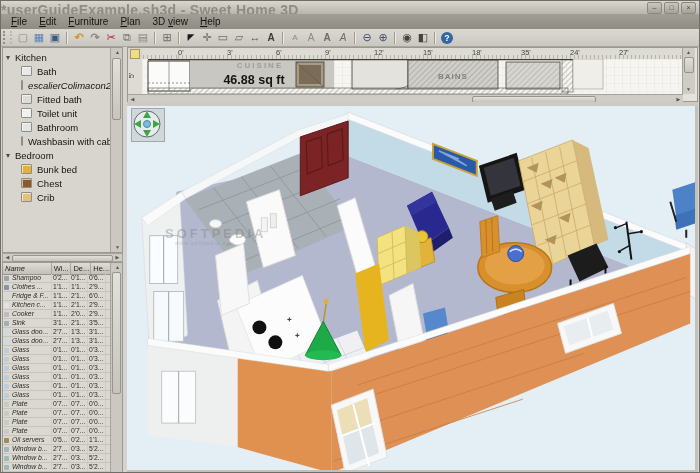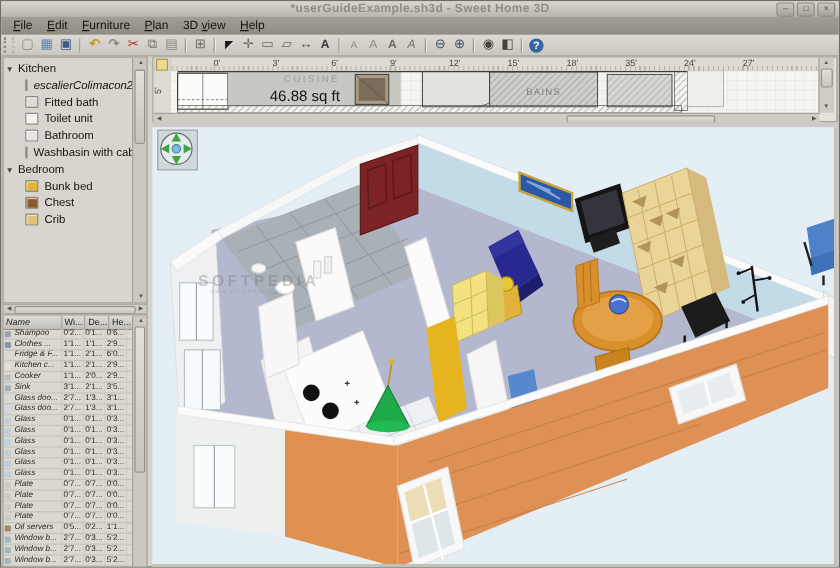--- a/index.html
+++ b/index.html
@@ -1,19 +1,19 @@
 <!DOCTYPE html>
 <html><head>
 <meta charset="utf-8">
 <style>
   html,body{margin:0;padding:0;background:#888;font-family:"Liberation Sans",sans-serif;}
   #window{position:relative;width:700px;height:473px;background:#d6d3cc;border:1px solid #6f6d68;box-sizing:border-box;overflow:hidden;}
   
   #titlebar{position:absolute;left:0;top:0;right:0;height:13px;background:linear-gradient(#d9d6cf,#b9b6ae);border-bottom:1px solid #a09d95;}
-  #title{position:absolute;left:0;right:0;top:1px;text-align:center;font-size:10px;font-weight:bold;color:#8f8c84;letter-spacing:.3px;}
+  #title{position:absolute;left:0;right:0;top:1px;text-align:left;font-size:14px;font-weight:bold;color:#8f8c84;letter-spacing:.3px;}
   #winbtns{position:absolute;right:3px;top:1px;display:flex;gap:2px;}
   .winbtn{width:13px;height:10px;background:linear-gradient(#cac7bf,#a5a29a);border:1px solid #8b897f;border-radius:2px;font-size:7px;line-height:9px;text-align:center;color:#4a4842;}
   
   #menubar{position:absolute;left:0;top:13px;right:0;height:15px;background:linear-gradient(#a19e96,#8f8c84);display:flex;align-items:center;padding-left:4px;}
   .menu-item{font-size:10px;color:#15140f;padding:1px 6px;}
   .menu-item u{text-decoration:underline;}
   
   #toolbar{position:absolute;left:0;top:28px;right:0;height:17px;background:linear-gradient(#dbd9d2,#c9c7c0);border-bottom:1px solid #a8a69e;display:flex;align-items:center;padding-left:2px;}
   #tb-handle{width:5px;height:13px;margin-right:3px;border-left:2px dotted #8f8d85;border-right:2px dotted #b9b7af;}
   .tbtn{width:15px;height:15px;margin:0 0.5px;font-size:11px;line-height:15px;text-align:center;color:#555;}
@@ -67,21 +67,21 @@
   
   #rightpane{position:absolute;left:126px;top:46px;width:573px;height:426px;}
   #plan{position:absolute;left:0;top:0;width:571px;height:55px;background:#e4e2db;border:1px solid #9a988f;box-sizing:border-box;}
   #plan-corner{position:absolute;left:0;top:0;width:14px;height:11px;background:#d8d5ce;border-right:1px solid #aaa89f;border-bottom:1px solid #aaa89f;}
   #level-tab-icon{position:absolute;left:2px;top:1px;width:8px;height:8px;background:#ecdc8c;border:1px solid #a89b55;}
   #hruler{position:absolute;left:14px;top:0;width:541px;height:11px;background:#dedbd4;border-bottom:1px solid #a3a199;
     background-image:repeating-linear-gradient(90deg,#b4b2aa 0 1px,transparent 1px 4.08px);background-position:36px 7px;background-size:100% 4px;background-repeat:repeat-x;}
   .rl{position:absolute;top:0;font-size:7.5px;color:#45433d;}
   #vruler{position:absolute;left:0;top:11px;width:14px;height:35px;background:#dedbd4;border-right:1px solid #a3a199;}
   #vruler span{position:absolute;left:1px;top:12px;font-size:7.5px;color:#45433d;transform:rotate(-90deg);}
-  #plan-canvas{position:absolute;left:14px;top:11px;width:541px;height:40px;background:#f6f5f1;overflow:hidden;}
+  #plan-canvas{position:absolute;left:14px;top:11px;width:541px;height:40px;background:#f6f5f1;overflow:hidden;font-weight:bold;}
   #plan-vscroll{position:absolute;right:2px;top:0;width:12px;height:46px;background:#cfccc5;border-left:1px solid #a5a39b;}
   #plan-hscroll{position:absolute;left:0;top:46px;width:555px;height:8px;background:#cfccc5;border-top:1px solid #a5a39b;}
   #divider{position:absolute;left:0;top:55px;width:571px;height:4px;background:#cdcac3;}
   
   #view3d{position:absolute;left:0;top:59px;width:571px;height:367px;background:#e4eef5;border-right:3px solid #c3c1ba;border-bottom:3px solid #c3c1ba;box-sizing:border-box;overflow:hidden;}
   #compass{position:absolute;left:4px;top:2px;width:32px;height:32px;background:#cfd6d9;opacity:.9;border:1px solid #9aa0a3;}
   #watermark{position:absolute;left:38px;top:120px;font-size:13px;font-weight:bold;letter-spacing:3px;color:rgba(120,125,130,.4);}
   #watermark-sub{position:absolute;left:48px;top:134px;font-size:5px;letter-spacing:1px;color:rgba(120,125,130,.35);}
   svg text{font-family:"Liberation Sans",sans-serif;}
 </style>
@@ -144,20 +144,24 @@
         <span class="tbtn" data-name="help-icon">?</span>
       </span>
   </div>
 
   <div id="catalog" data-name="furniture-catalog">
     <div data-name="catalog-tree" style="position:absolute;left:0;top:2px;right:11px;overflow:hidden;">
         <div class="cat-row" data-name="category-bathroom">
           <span class="tri" data-name="collapse-icon">▾</span>
           <span class="cat-label" data-name="category-label">Kitchen</span>
         </div>
+        <div class="item-row" data-name="catalog-item-bath">
+          <span class="swatch" data-name="bath-icon" style="background: rgb(233, 233, 231);"></span>
+          <span class="item-label" data-name="catalog-item-label">Bath</span>
+        </div>
         <div class="item-row" data-name="catalog-item-escaliercolimacon2">
           <span class="swatch" data-name="escaliercolimacon2-icon" style="background: rgb(85, 80, 74);"></span>
           <span class="item-label it" data-name="catalog-item-label">escalierColimacon2</span>
         </div>
         <div class="item-row" data-name="catalog-item-fitted-bath">
           <span class="swatch" data-name="fitted-bath-icon" style="background: rgb(220, 220, 216);"></span>
           <span class="item-label" data-name="catalog-item-label">Fitted bath</span>
         </div>
         <div class="item-row" data-name="catalog-item-toilet-unit">
           <span class="swatch" data-name="toilet-unit-icon" style="background: rgb(241, 241, 239);"></span>

